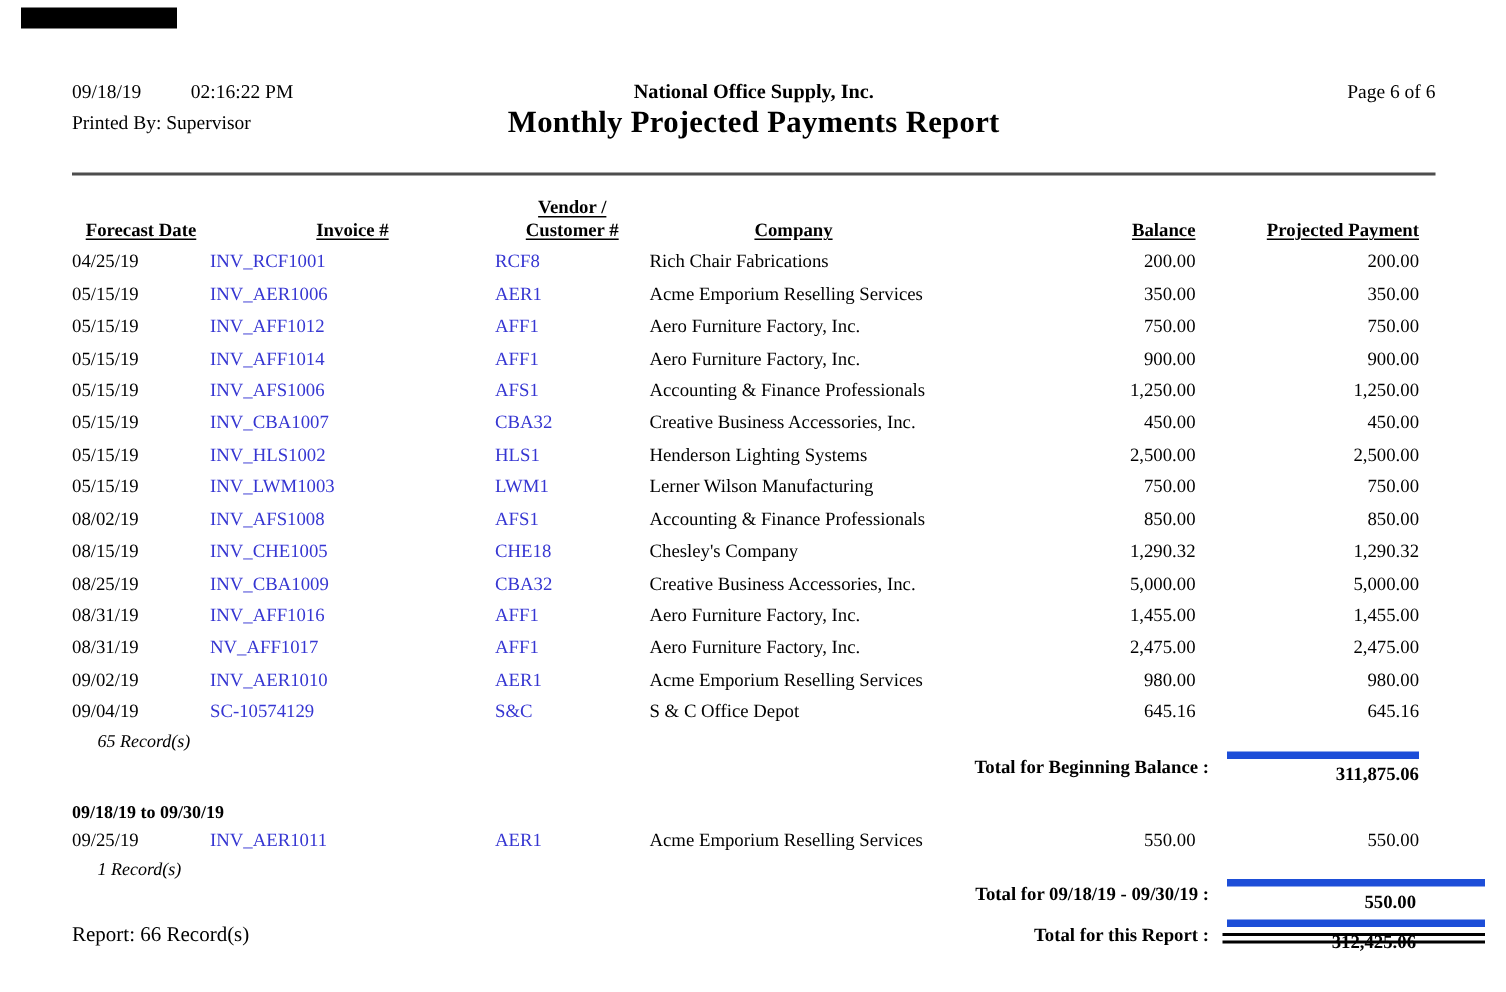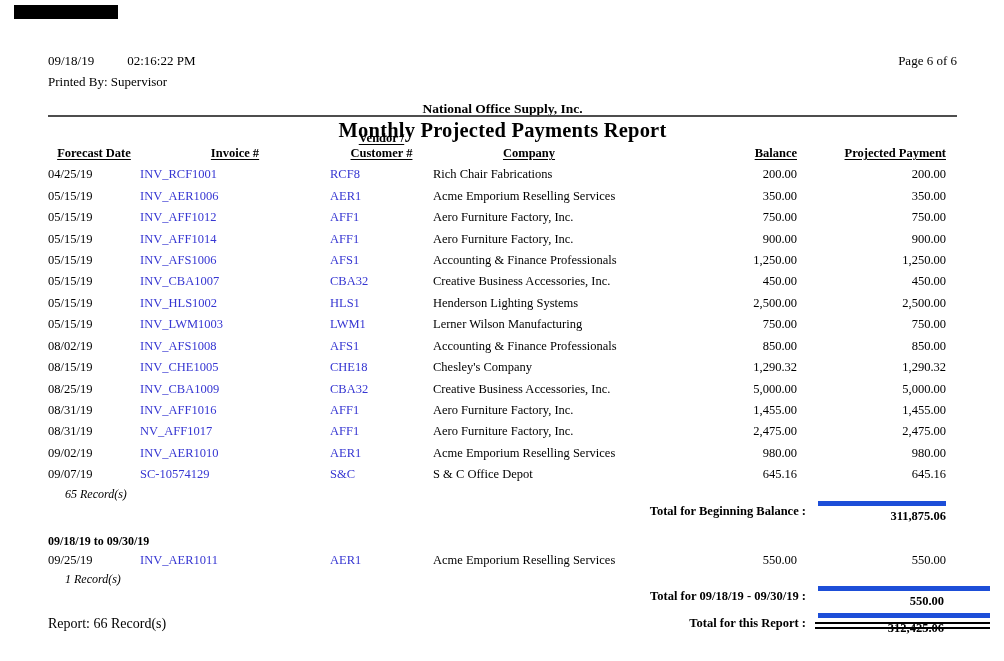--- a/index.html
+++ b/index.html
@@ -11,21 +11,21 @@
     position:relative; overflow:hidden;
   }
   .black-bar { position:absolute; left:14px; top:5px; width:104px; height:14px; background:#000; }
 
   
   .hdr { position:absolute; top:53px; left:48px; width:909px; }
   .hdr-left { position:absolute; left:0; top:0; font-size:13px; }
   .hdr-time { margin-left:33px;margin-top:32px; }
   .hdr-printedby { margin-top:5px; font-size:13px; }
   .hdr-center { position:absolute; left:0; width:100%; text-align:center; top:0; }
-  .hdr-company { font-weight:bold; font-size:13.5px;margin-top:48px; }
+  .hdr-company { font-weight:bold; font-size:13.5px; }
   .hdr-title { font-weight:bold; font-size:20.5px; margin-top:2px; letter-spacing:0.2px; }
   .hdr-page { position:absolute; right:0; top:0; font-size:13px; }
   .hdr-rule { position:absolute; top:115px; left:48px; width:909px; height:2px; background:var(--rule); }
 
   
   .content { position:absolute; top:122px; left:48px; width:898px; }
   table { border-collapse:collapse; table-layout:fixed; width:898px; }
   col.c1{width:92px} col.c2{width:190px} col.c3{width:103px}
   col.c4{width:192px} col.c5{width:172px} col.c6{width:149px}
   thead th { font-size:12.5px; font-weight:bold; text-align:center;
@@ -204,21 +204,21 @@
           </tr>
           <tr>
             <td class="c-date">09/02/19</td>
             <td class="c-link">INV_AER1010</td>
             <td class="c-link">AER1</td>
             <td class="c-company">Acme Emporium Reselling Services</td>
             <td class="c-amount">980.00</td>
             <td class="c-amount">980.00</td>
           </tr>
           <tr>
-            <td class="c-date">09/07/19</td>
+            <td class="c-date">09/04/19</td>
             <td class="c-link">SC-10574129</td>
             <td class="c-link">S&amp;C</td>
             <td class="c-company">S &amp; C Office Depot</td>
             <td class="c-amount">645.16</td>
             <td class="c-amount">645.16</td>
           </tr>
         </tbody>
     </table>
 
     <div class="records-line">65 Record(s)</div>

